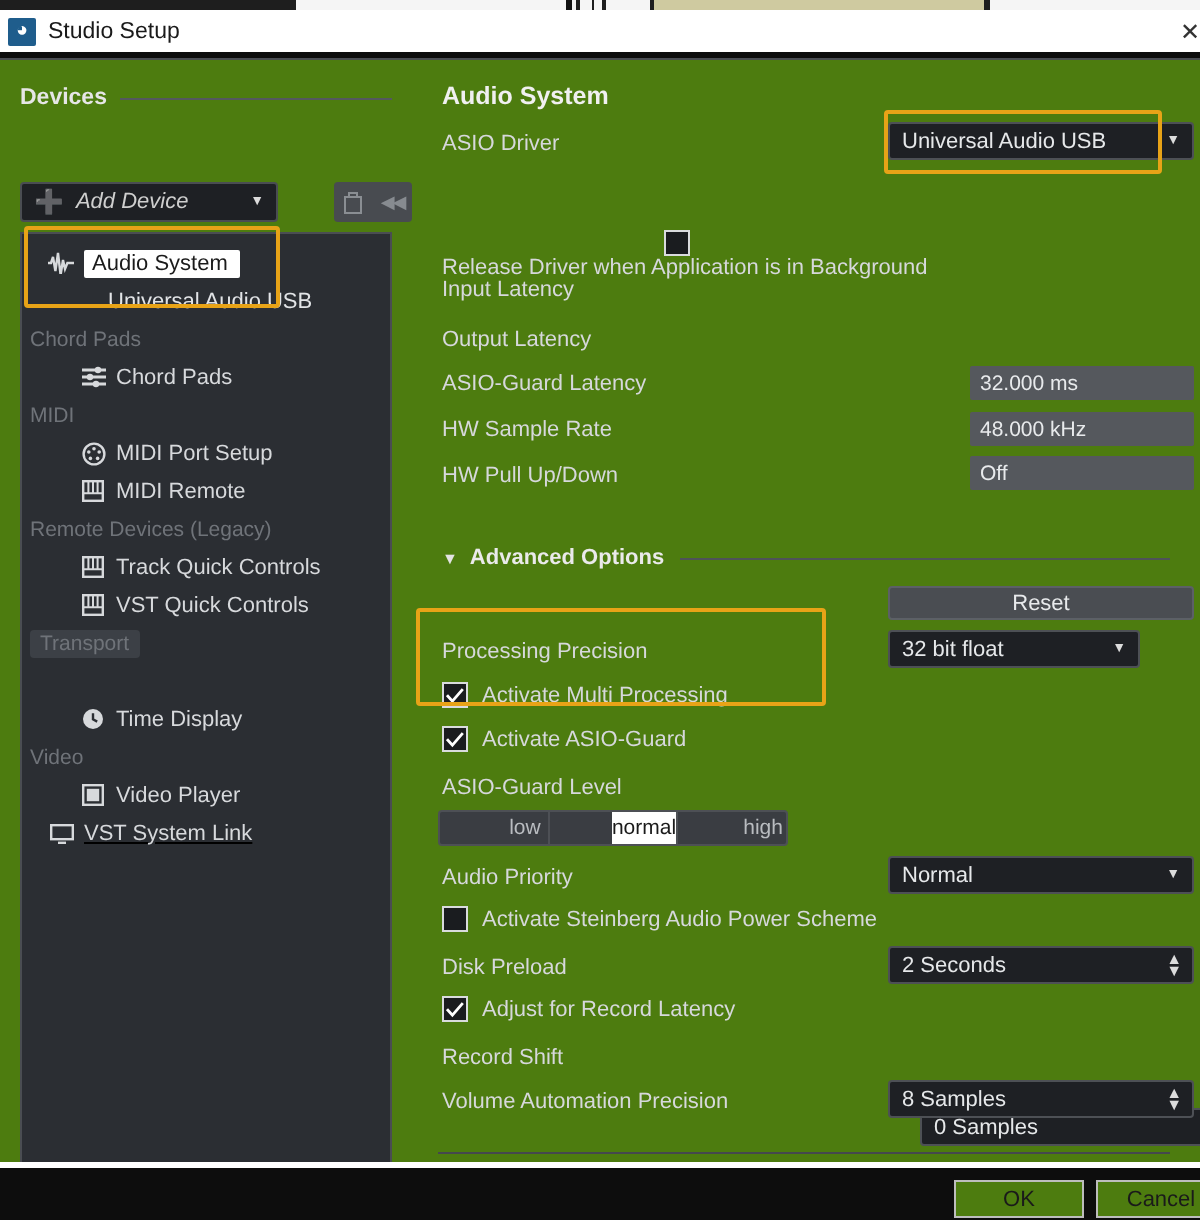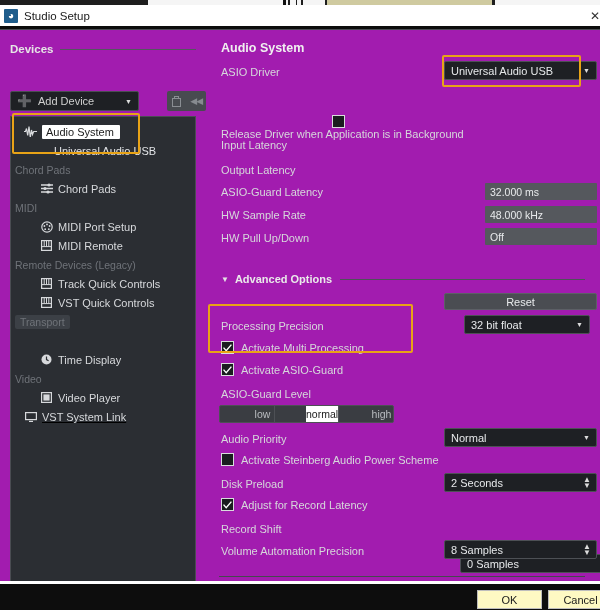--- a/index.html
+++ b/index.html
@@ -32,41 +32,41 @@
     display: flex; align-items: center; justify-content: center;
     font-size: 12px; color: #333;
   }
   #title-underline {
     position: absolute; left:0; top: 26px; width: 600px; height: 3px; background: #0c0c0c;
   }
 
   
   #dialog {
     position: absolute; left: 0; top: 29px; width: 600px; height: 552px;
-    background: #a21caf;
+    background: #4d7c0f;
     border-top: 1px solid #4a4d52;
   }
 
   
   #left-panel { position: absolute; left: 0; top: 0; width: 204px; height: 100%; }
   #devices-head {
     position: absolute; left: 10px; top: 12px; width: 186px; height: 14px;
     display: flex; align-items: center;
   }
   #devices-label { font-size: 11.5px; font-weight: bold; color: #e6e6e6; white-space: nowrap; }
   #devices-rule { flex: 1; height: 1px; background: #54585e; margin-left: 7px; }
 
   #add-device-row { position: absolute; left: 10px; top: 61px; width: 186px; height: 20px; }
   #add-device {
     position: absolute; left: 0; top: 0; width: 129px; height: 20px;
     background: #1e2024; border: 1px solid #4a4d52; border-radius: 2px;
     display: flex; align-items: center;
   }
   #add-plus { font-size: 12px; color: #e2e2e2; margin-left: 6px; margin-right: 6px; line-height: 1; }
-  #add-device-label { font-size: 11px; color: #cfcfcf; }
+  #add-device-label { font-size: 11px; color: #cfcfcf; font-style: italic; }
   #add-caret {
     position: absolute; right: 6px; top: 50%; transform: translateY(-50%);
     font-size: 7px; color: #dcdcdc;
   }
   #tool-group {
     position: absolute; left: 157px; top: 0; width: 39px; height: 20px;
     background: #484b50; border-radius: 2px; display: flex;
   }
   .tool-btn { flex: 1; display:flex; align-items:center; justify-content:center; color: #878b90; }
   #trash-icon svg { display: block; }
@@ -161,21 +161,21 @@
   #bottom-rule { position: absolute; left: 219px; top: 546px; width: 362px; height: 1px; background: #45484e; }
 
   
   #footer {
     position: absolute; left: 0; top: 581px; width: 600px; height: 29px;
     background: #0d0d0d;
   }
   #footer-top { position: absolute; left:0; top:0; width:600px; height:3px; background:#ffffff; }
   .footer-btn {
     position: absolute; top: 9px; height: 19px;
-    background: #fef9c3; border: 1px solid #bdbdbd;
+    background: #4d7c0f; border: 1px solid #bdbdbd;
     display: flex; align-items: center; justify-content: center;
     font-size: 11px; color: #1a1a1a;
   }
 </style>
 </head>
 <body>
 
 <div id="top-strips">
     <div class="strip" style="width: 148px; background: rgb(30, 30, 30);"></div>
     <div class="strip" style="width: 135px; background: rgb(245, 245, 245);"></div>
@@ -369,21 +369,21 @@
       <span id="adv-caret">▼</span>
       <span id="adv-label">Advanced Options</span>
       <span id="adv-rule"></span>
     </div>
 
     <div class="btn" style="left:240px; top:263px; width:153px; height:17px;">
       <span>Reset</span>
     </div>
 
     <div class="row-label" style="top:290px">Processing Precision</div>
-    <div class="combo" style="left:240px; top:285px; width:126px;margin-left:20px;">
+    <div class="combo" style="left:240px; top:285px; width:126px;">
       <span class="val">32 bit float</span>
       <span class="caret">▼</span>
     </div>
 
     <div class="cbox-row" style="left:17px; top:311px;">
       <span class="cbox">
         <svg width="9" height="8" viewBox="0 0 9 8">
             <path d="M0.5 3.6 L3.2 6.6 L8.4 0.6" fill="none" stroke="#ffffff" stroke-width="1.4"></path>
           </svg>
       </span>

